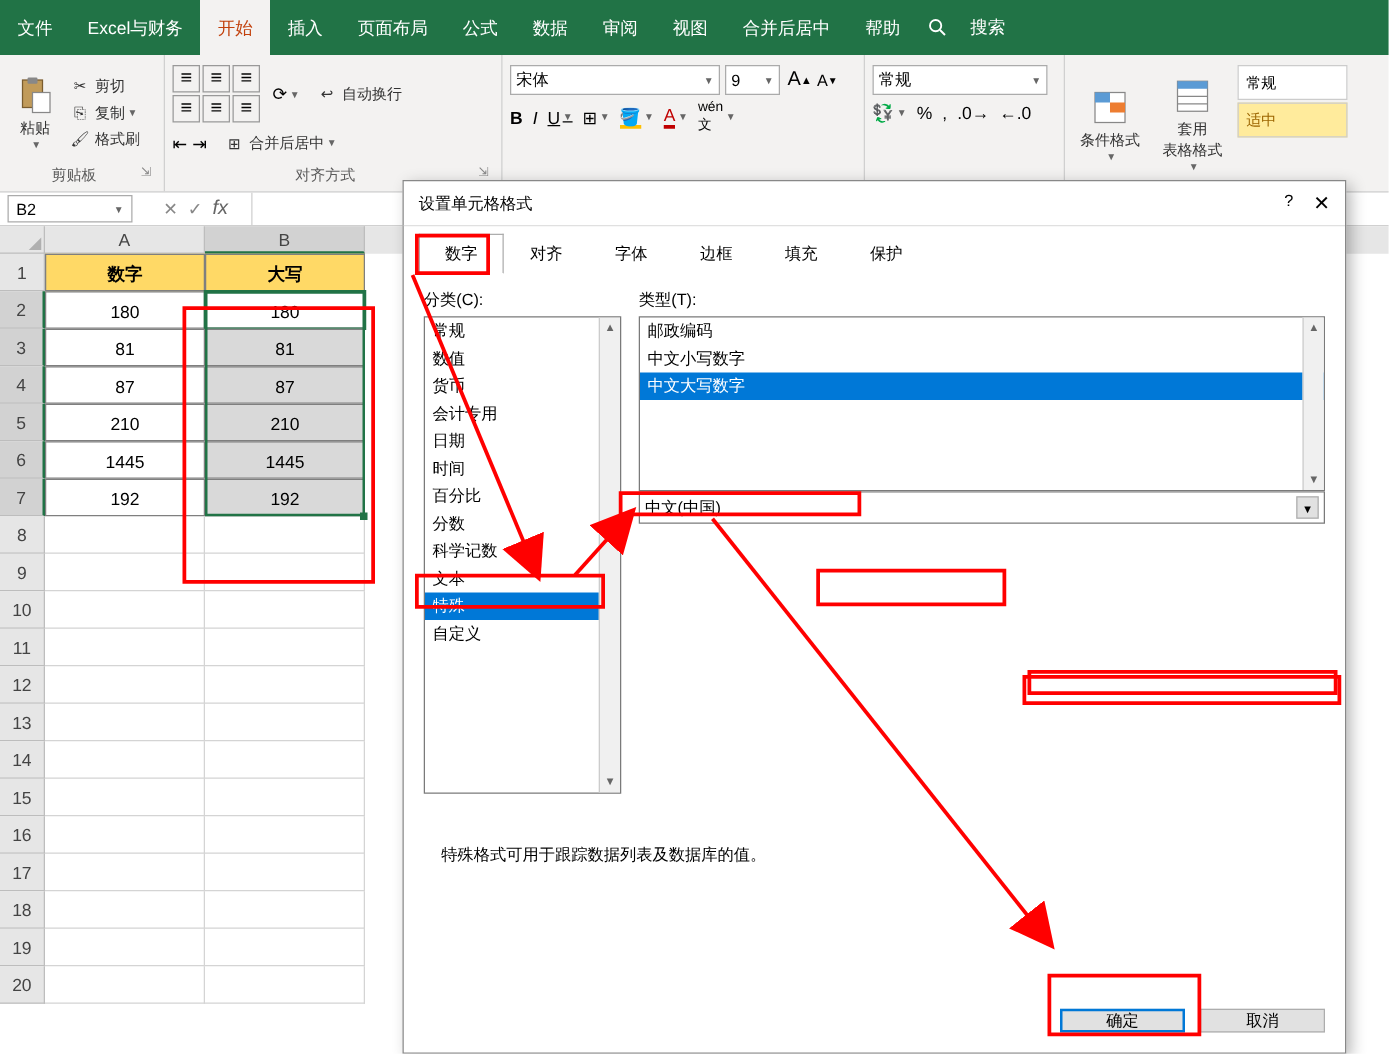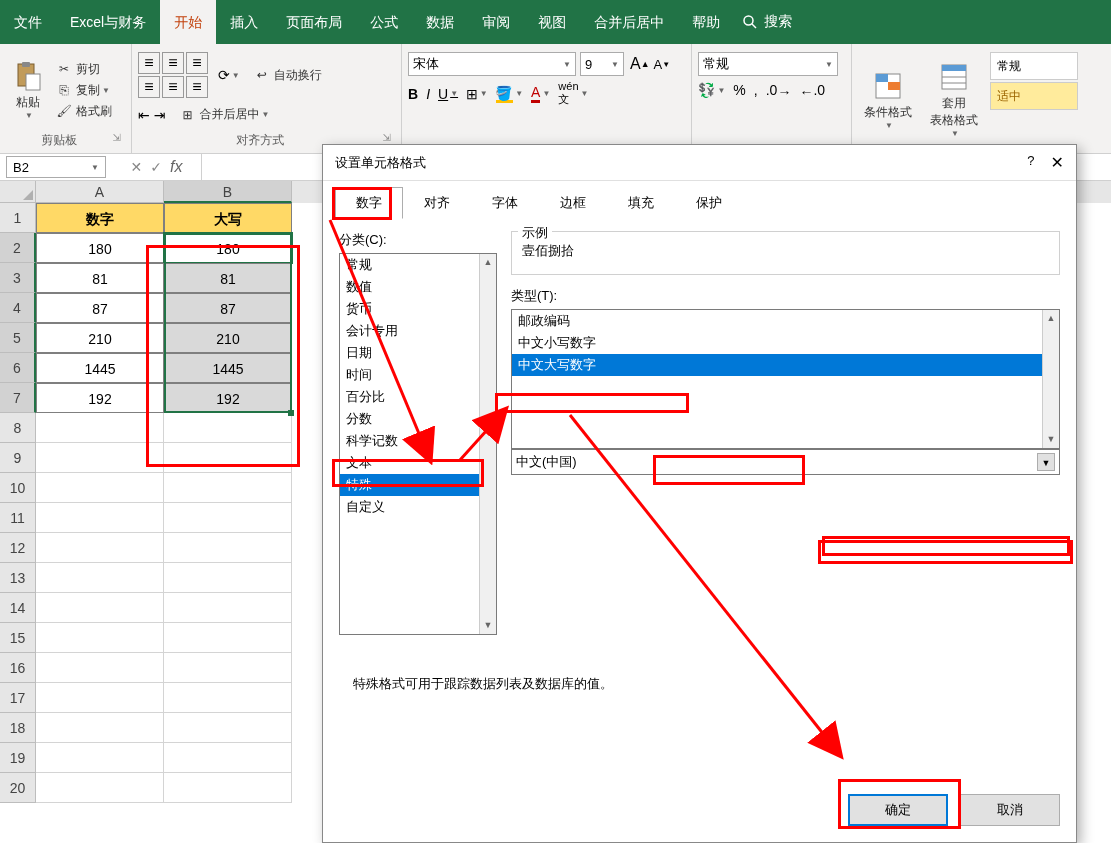--- a/index.html
+++ b/index.html
@@ -2,21 +2,21 @@
 <html><head>
 <meta charset="utf-8">
 <style>
 * { margin: 0; padding: 0; box-sizing: border-box; font-family: "Microsoft YaHei", sans-serif; }
 body { background: #fff; width: 1111px; height: 843px; overflow: hidden; position: relative; }
 
 
 .titlebar { background: #217346; height: 44px; display: flex; align-items: center; color: #fff; font-size: 14px; }
 .titlebar .tab { padding: 0 14px; height: 44px; line-height: 44px; cursor: pointer; }
 .titlebar .tab.active { background: #f3f2f1; color: #c2410c; }
-.titlebar .search { display: flex; align-items: center; margin-left: 8px; }
+.titlebar .search { display: flex; align-items: center; margin-left: 8px; gap: 12px; }
 .titlebar .search-icon { width: 16px; height: 16px; margin-right: 6px; }
 
 
 .ribbon { background: #f3f2f1; height: 110px; border-bottom: 1px solid #d0d0d0; display: flex; position: relative; }
 .ribbon-group { border-right: 1px solid #d0d0d0; padding: 4px 6px 2px 6px; display: flex; flex-direction: column; justify-content: space-between; }
 .ribbon-group-label { text-align: center; font-size: 12px; color: #5c5c5c; padding-bottom: 2px; }
 .ribbon-group-label .launcher { float: right; color: #888; font-size: 10px; margin-right: 4px; cursor: pointer; }
 .ribbon-buttons { display: flex; flex: 1; }
 .big-btn { display: flex; flex-direction: column; align-items: center; justify-content: center; padding: 2px 6px; cursor: pointer; font-size: 12px; color: #333; }
 .big-btn .icon-box { width: 32px; height: 32px; margin-bottom: 2px; }
@@ -84,21 +84,21 @@
 .sample-text { font-size: 13px; padding: 4px 0; }
 .type-label { font-size: 13px; margin-bottom: 4px; }
 .type-list { border: 1px solid #7a7a7a; height: 140px; background: #fff; position: relative; }
 .type-item { padding: 2px 6px; font-size: 13px; cursor: pointer; }
 .type-item.selected { background: #0078d7; color: #fff; }
 .locale-label { font-size: 13px; margin: 8px 0 4px 0; }
 .locale-combo { border: 1px solid #7a7a7a; height: 26px; background: #fff; display: flex; align-items: center; justify-content: space-between; padding: 0 4px; font-size: 13px; }
 .locale-combo .combo-btn { width: 18px; height: 18px; border: 1px solid #adadad; background: #e1e1e1; text-align: center; font-size: 9px; line-height: 18px; }
 .hint-text { font-size: 13px; position: absolute; left: 30px; top: 530px; }
 .dialog-buttons { position: absolute; right: 16px; bottom: 16px; display: flex; gap: 12px; }
-.dlg-btn { width: 100px; height: 32px; border: 1px solid #adadad; background: #e1e1e1; font-size: 13px; cursor: pointer; display: flex; align-items: center; justify-content: center; }
+.dlg-btn { width: 100px; height: 19px; border: 1px solid #adadad; background: #e1e1e1; font-size: 13px; cursor: pointer; display: flex; align-items: center; justify-content: center; }
 .dlg-btn.primary { border: 2px solid #0078d7; }
 </style>
 </head>
 <body>
 
 <div class="titlebar">
   <div id="title-tabs" style="display:flex;">
       <div class="tab">文件</div>
       <div class="tab">Excel与财务</div>
       <div class="tab active">开始</div>
@@ -462,24 +462,20 @@
             <div class="category-item">自定义</div>
           </div>
         <div class="category-scroll">
           <div class="scroll-btn">▲</div>
           <div style="flex:1;"></div>
           <div class="scroll-btn" style="position:absolute;bottom:0;width:100%;">▼</div>
         </div>
       </div>
     </div>
     <div class="right-panel">
-      <div class="fieldset">
-        <div class="fieldset-label">示例</div>
-        <div class="sample-text">壹佰捌拾</div>
-      </div>
       <div class="type-label">类型(T):</div>
       <div class="type-list">
         <div id="type-items">
             <div class="type-item">邮政编码</div>
             <div class="type-item">中文小写数字</div>
             <div class="type-item selected">中文大写数字</div>
           </div>
         <div class="category-scroll">
           <div class="scroll-btn">▲</div>
           <div class="scroll-btn" style="position:absolute;bottom:0;width:100%;">▼</div>

